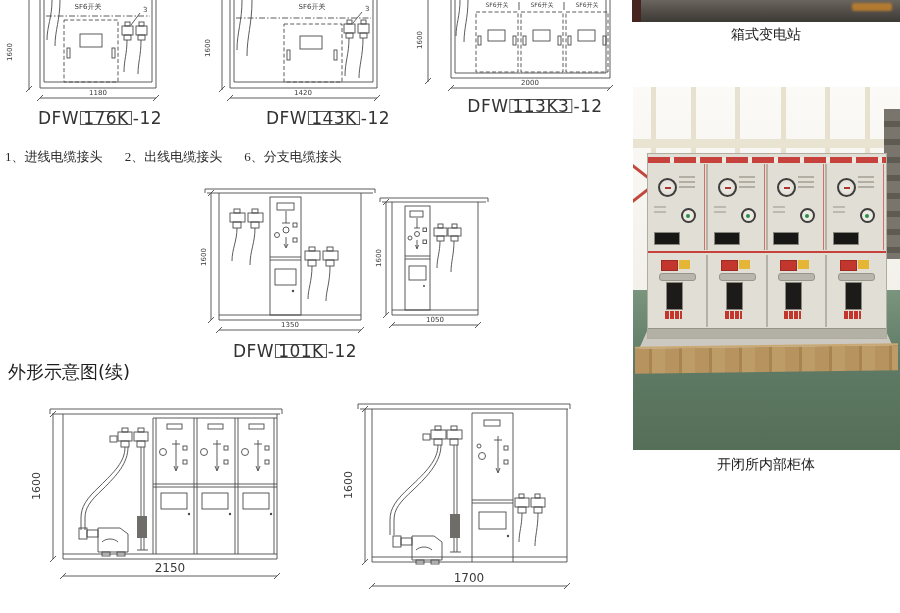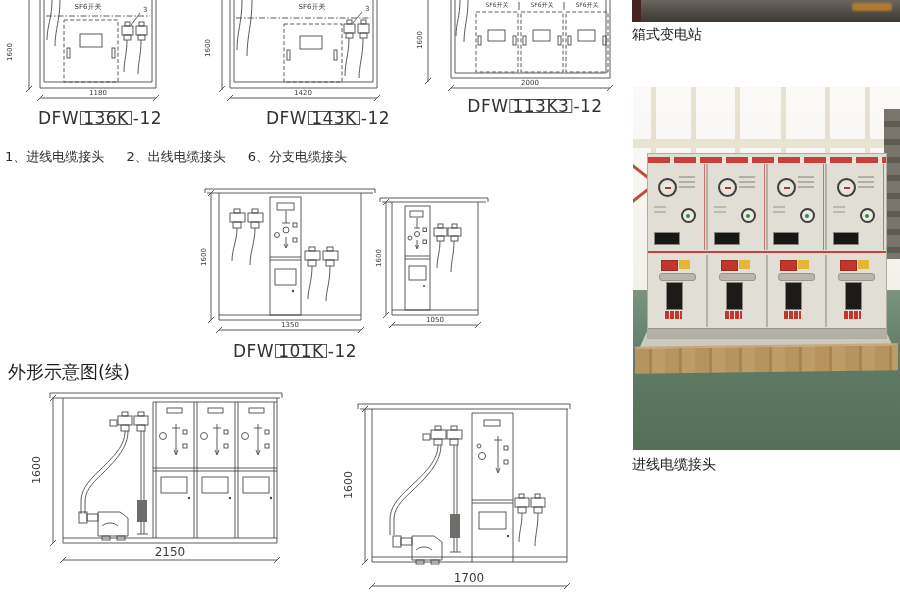--- a/index.html
+++ b/index.html
@@ -10,23 +10,23 @@
   .dwg svg path,.dwg svg line,.dwg svg rect,.dwg svg circle{stroke:#4a4a4a;stroke-width:0.9;fill:none;}
   .dwg svg .dash{stroke-dasharray:4 2.2;}
   .dwg svg .dashdot{stroke-dasharray:6 2 1.5 2;}
   .dwg svg .fil{fill:#6f6d6a;stroke:none;}
   .dwg svg .dot{fill:#4a4a4a;stroke:none;}
   .dwg svg text{stroke:none;fill:#3a3a3a;font-family:"DejaVu Sans",sans-serif;}
   .mlabel{position:absolute;font-size:17px;color:#333;white-space:nowrap;letter-spacing:.5px;
           transform:translateX(-50%);display:flex;align-items:center;}
   .mlabel .boxed{border:1px solid #555;padding:0 2px;margin:0 1px;line-height:12px;}
   .legend{position:absolute;left:5px;top:148px;font-size:13px;color:#2b2b2b;white-space:nowrap;}
-  .legend span{margin-right:18px;}
+  .legend span{margin-right:18px;font-family:Liberation Serif, serif;}
   .sec-title{position:absolute;left:8px;top:360px;font-size:18px;color:#1f1f1f;}
-  .caption{position:absolute;left:632px;width:268px;text-align:left;font-size:14px;color:#1a1a1a;}
+  .caption{position:absolute;left:632px;width:268px;text-align:center;font-size:14px;color:#1a1a1a;}
   
   .strip{position:absolute;left:632px;top:0;width:268px;height:22px;overflow:hidden;
          background:linear-gradient(180deg,#6a665e 0%,#55504a 45%,#3c3935 100%);}
   .strip-band{position:absolute;left:0;top:0;width:9px;height:22px;background:#46241f;}
   .strip-wm{position:absolute;right:8px;top:3px;width:40px;height:8px;background:#c8832a;
             opacity:.8;border-radius:2px;filter:blur(1px);}
   
   .photo{position:absolute;left:633px;top:87px;width:267px;height:363px;overflow:hidden;background:#f8f7f3;}
   .ph-wall{position:absolute;left:0;top:0;width:267px;height:215px;
            background:linear-gradient(180deg,#fbfaf7,#f2f0e9);}
@@ -107,21 +107,21 @@
       <path d="M141,40 C141,56 138,62 138,74"></path>
     <text x="143" y="12" font-size="7">3</text>
     <path d="M140,13 L131,25"></path>
     <path d="M40,98 H156"></path>
       <path d="M37,101 L43,95"></path>
       <path d="M153,101 L159,95"></path>
     <text x="98" y="95" font-size="7" text-anchor="middle">1180</text>
   </svg>
   <div class="mlabel" style="left:100px;top:108px">
     <span>DFW</span>
-    <span class="boxed">136K</span>
+    <span class="boxed">176K</span>
     <span>-12</span>
   </div>
 </div>
 
 <div class="dwg" style="left:192px;top:0;width:205px;height:130px">
   <svg width="205" height="104" viewBox="0 0 205 104">
     <path d="M30,0 V90"></path>
       <path d="M27,92 L33,86"></path>
     <text transform="rotate(-90 18 48)" x="18" y="48" font-size="7" text-anchor="middle">1600</text>
     <path d="M38,0 V88"></path>
@@ -302,21 +302,21 @@
     <text transform="rotate(-90 3 64)" x="3" y="64" font-size="7" text-anchor="middle">1600</text>
     <path d="M14,131 H100"></path>
       <path d="M11,134 L17,128"></path>
       <path d="M97,134 L103,128"></path>
     <text x="57" y="128" font-size="7" text-anchor="middle">1050</text>
   </svg>
 </div>
 
 <div class="sec-title">外形示意图(续)</div>
 
-<div class="dwg" style="left:22px;top:388px;width:285px;height:195px">
+<div class="dwg" style="left:22px;top:404px;width:285px;height:195px">
   <svg width="285" height="188" viewBox="0 0 285 188">
     <path d="M28,5 H260"></path>
       <path d="M30,10 H258"></path>
       <path d="M28,5 V10"></path>
       <path d="M260,5 V10"></path>
     <path d="M41,10 V155"></path>
       <path d="M255,10 V155"></path>
       <path d="M41,155 H255"></path>
       <path d="M41,150 H255"></path>
     <path d="M131,14 V150"></path>
@@ -549,13 +549,13 @@
     <div class="lpanel last" style="left:178.5px">
       <div class="warn-r"></div>
       <div class="warn-y"></div>
       <div class="handle"></div>
       <div class="slot"></div>
       <div class="rl2"></div>
     </div>
     <div class="cab-base"></div>
   </div>
 </div>
-<div class="caption" style="top:456px">进线电缆接头</div>
+<div class="caption" style="top:456px">开闭所内部柜体</div>
 
 </body></html>

